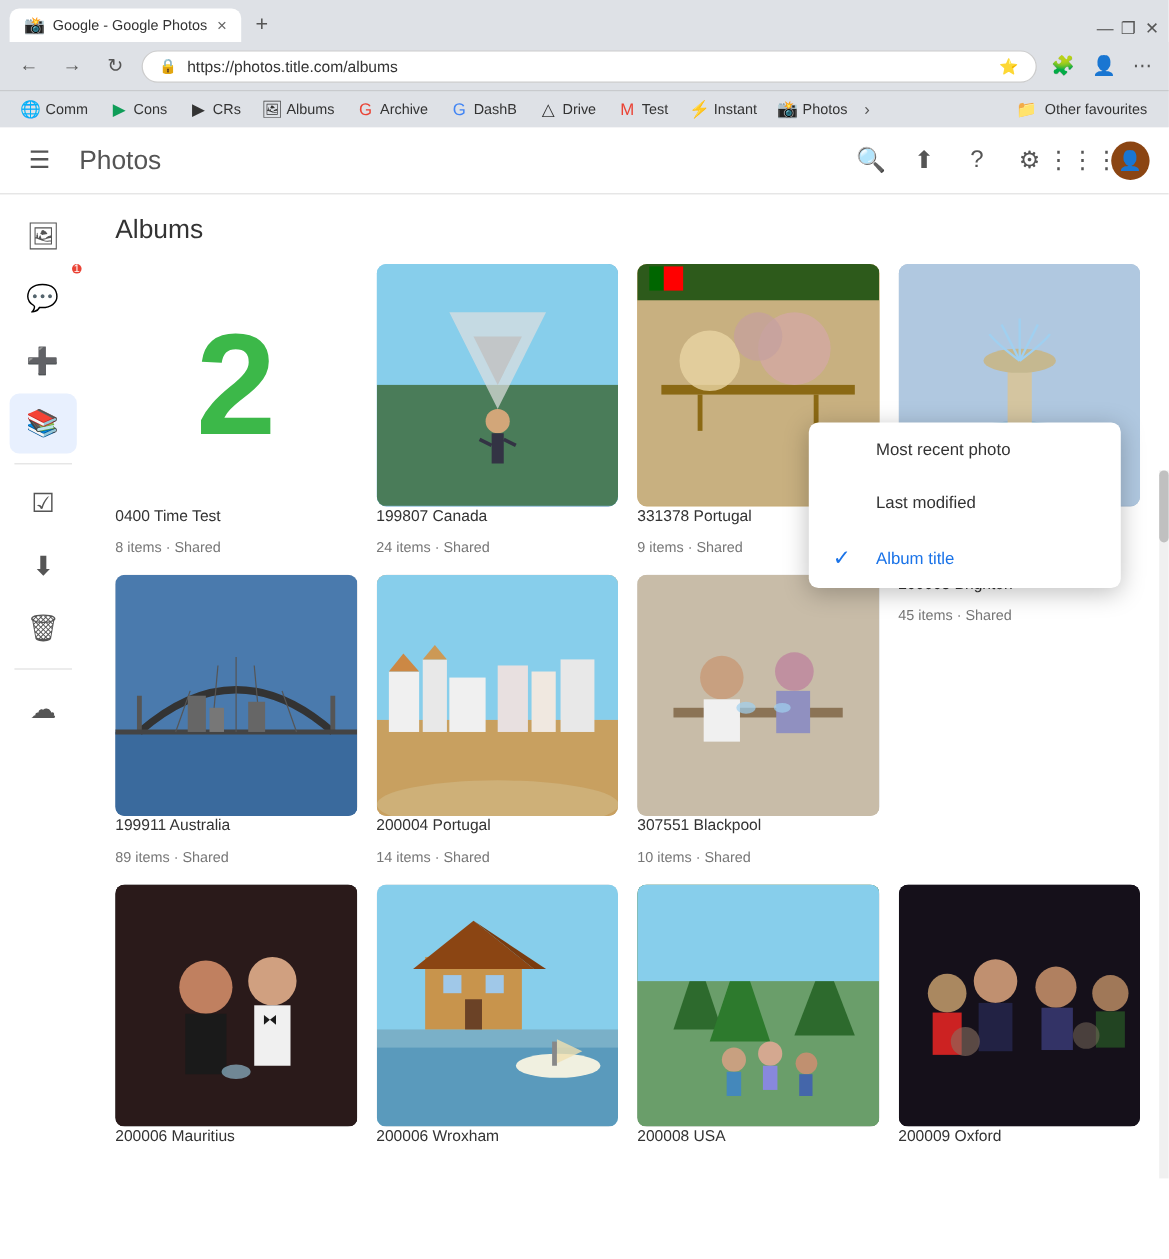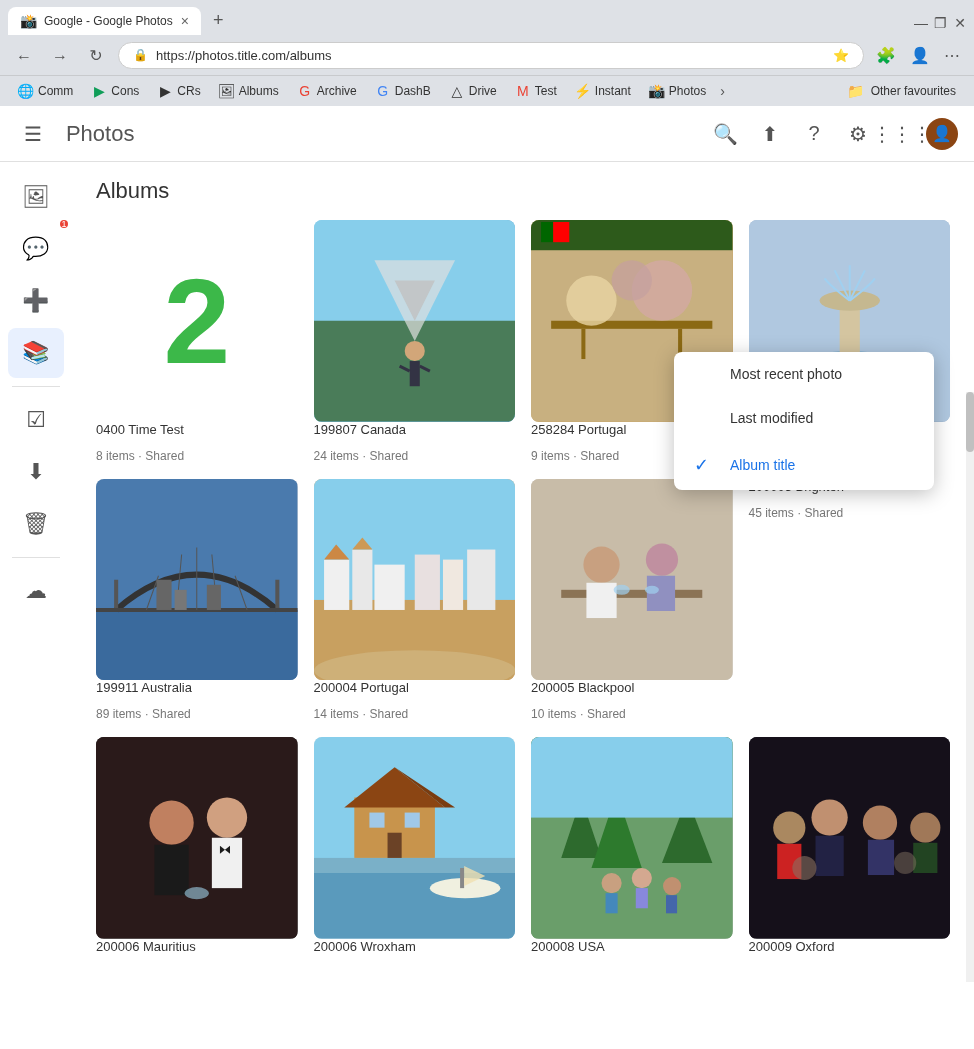--- a/index.html
+++ b/index.html
@@ -256,21 +256,21 @@
             <circle cx="60" cy="80" r="25" fill="#e8d5a3" opacity="0.8"></circle>
             <circle cx="130" cy="70" r="30" fill="#d4a8a8" opacity="0.7"></circle>
             <circle cx="100" cy="60" r="20" fill="#c4a0a0" opacity="0.7"></circle>
             <rect x="50" y="108" width="4" height="30" fill="#8b6914"></rect>
             <rect x="146" y="108" width="4" height="30" fill="#8b6914"></rect>
 
             <rect x="10" y="2" width="12" height="20" fill="#006600"></rect>
             <rect x="22" y="2" width="16" height="20" fill="#ff0000"></rect>
           </svg>
         </div>
-        <div class="album-title">258284 Portugal</div>
+        <div class="album-title">331378 Portugal</div>
         <div class="album-meta"><span>9 items</span> · <span>Shared</span></div>
       </div>
 
       <div class="album-item">
         <div class="album-thumb" style="background:#a0b8d0;">
           <svg width="100%" height="100%" viewBox="0 0 200 200" xmlns="http://www.w3.org/2000/svg">
             <rect width="200" height="200" fill="#b0c8e0"></rect>
 
             <ellipse cx="100" cy="150" rx="60" ry="20" fill="#7aadcc"></ellipse>
             <rect x="90" y="80" width="20" height="70" fill="#d4c5a0"></rect>
@@ -350,21 +350,21 @@
 
             <circle cx="70" cy="85" r="18" fill="#c8a080"></circle>
             <rect x="55" y="103" width="30" height="35" fill="#f0f0f0"></rect>
             <circle cx="130" cy="80" r="16" fill="#c090a0"></circle>
             <rect x="115" y="96" width="28" height="35" fill="#9090c0"></rect>
 
             <ellipse cx="90" cy="110" rx="8" ry="5" fill="#a0d0f0" opacity="0.7"></ellipse>
             <ellipse cx="120" cy="110" rx="7" ry="4" fill="#a0d0f0" opacity="0.7"></ellipse>
           </svg>
         </div>
-        <div class="album-title">200005 Blackpool</div>
+        <div class="album-title">307551 Blackpool</div>
         <div class="album-meta"><span>10 items</span> · <span>Shared</span></div>
       </div>
 
       <div class="album-item">
         <div class="album-title">200005 Brighton</div>
         <div class="album-meta"><span>45 items</span> · <span>Shared</span></div>
       </div>
 
       <div class="album-item">
         <div class="album-thumb">

